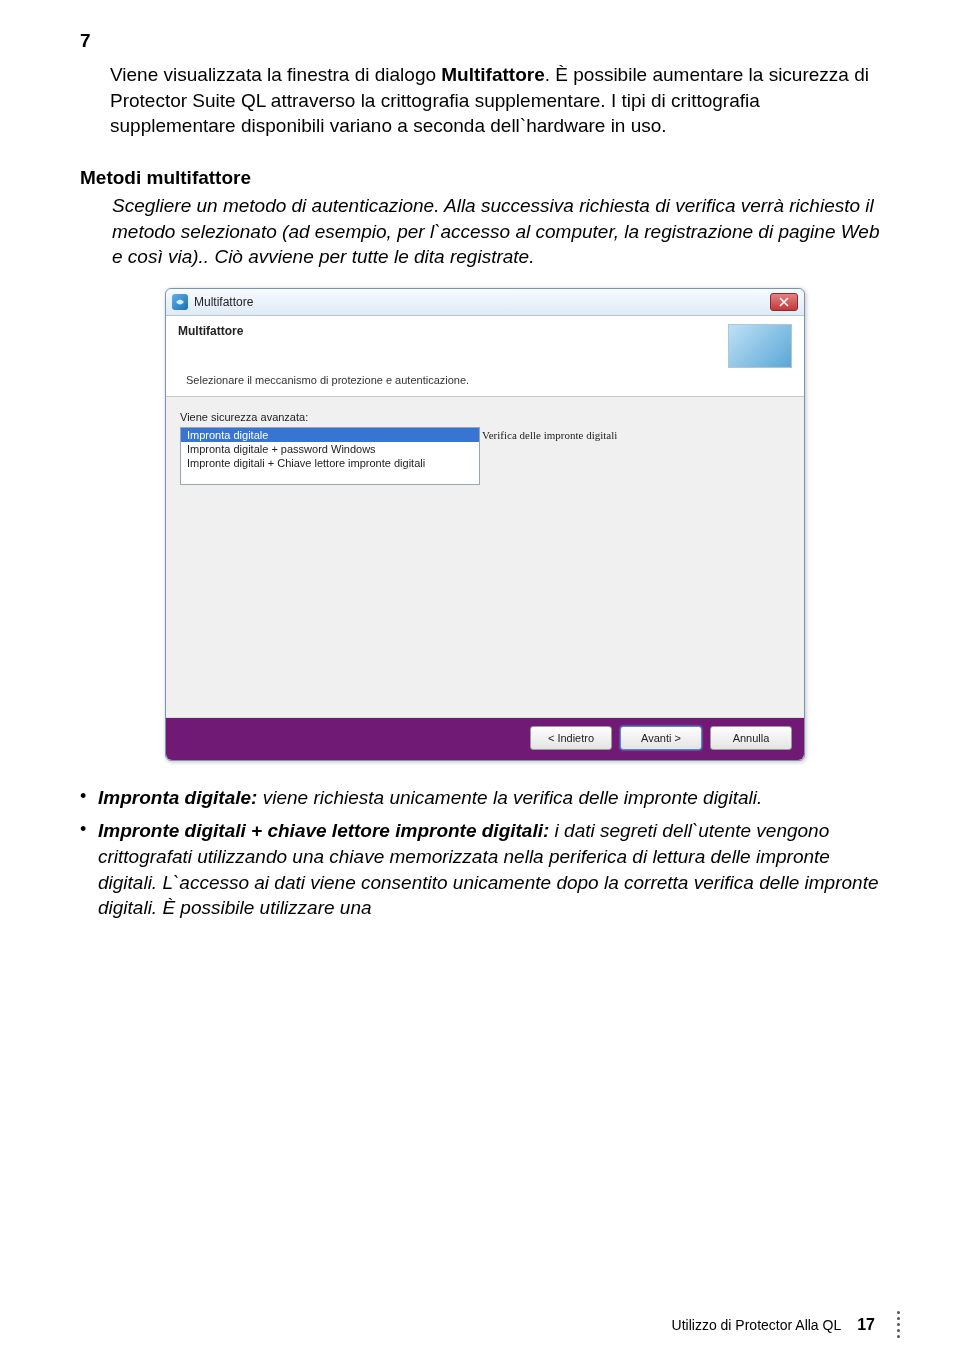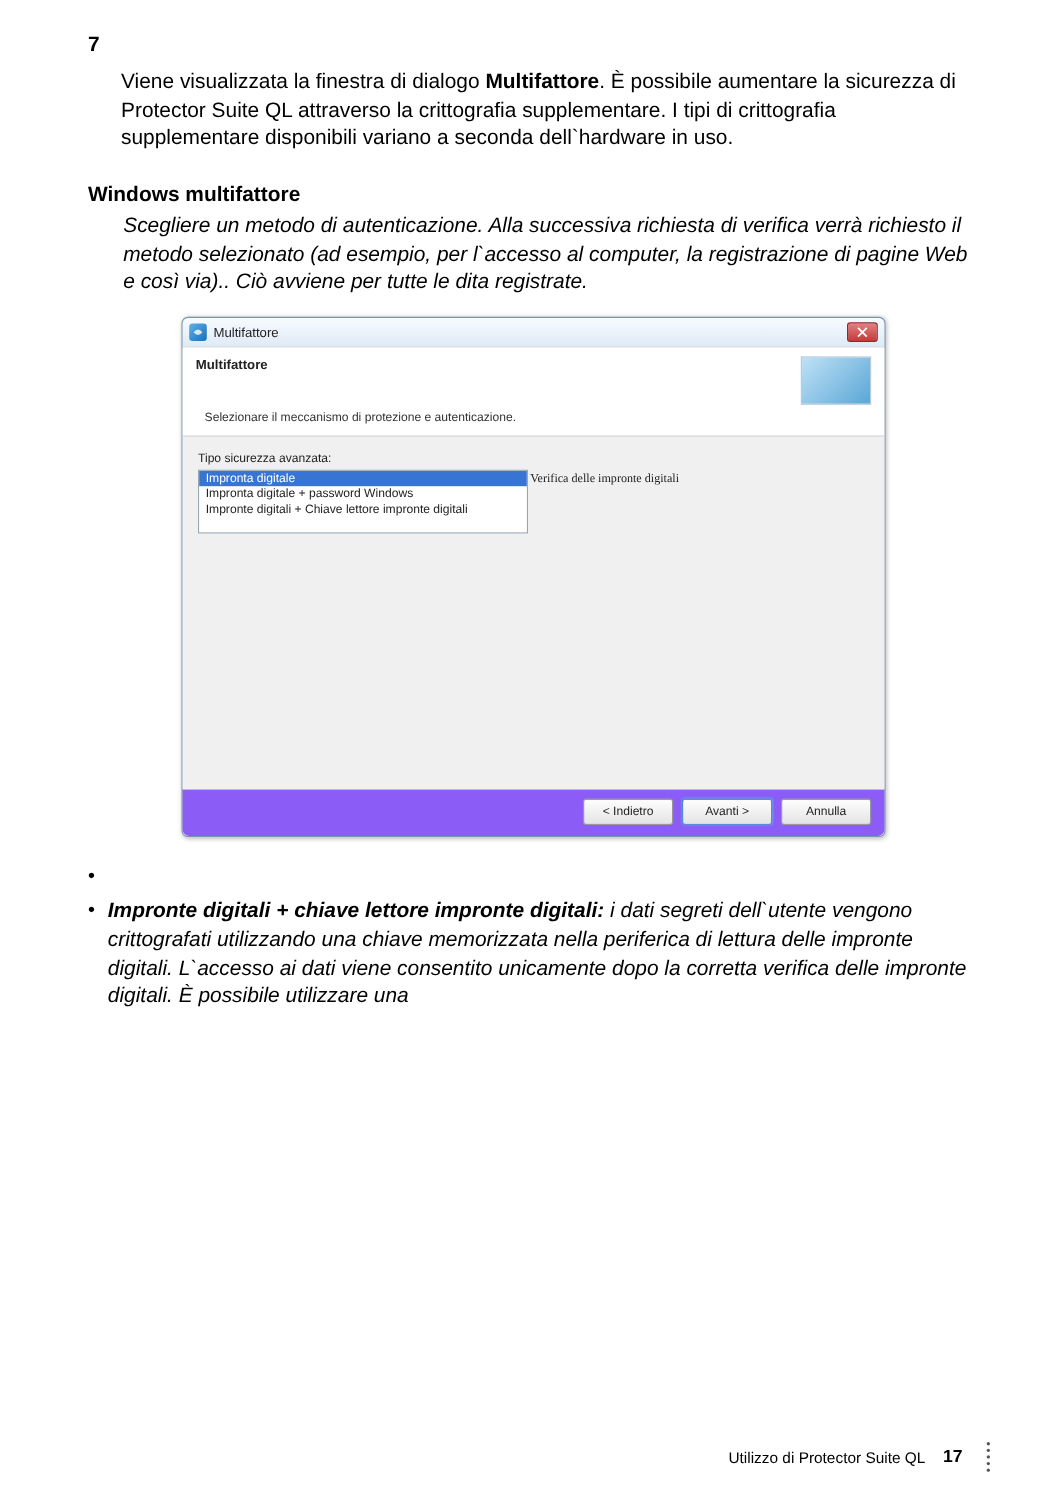--- a/index.html
+++ b/index.html
@@ -70,21 +70,21 @@
     background:#fff; border:1px solid #9aa7b3;
     overflow:hidden;
   }
   .list-item { padding: 1px 6px; font-size:11px; white-space:nowrap;}
   .list-item.sel { background:#3874d1; color:#fff; }
   .right-text { font-size:11px; padding-top:2px;font-family:Liberation Serif, serif; }
   .dlg-footer {
     display:flex; justify-content:flex-end; gap:8px;
     padding: 8px 12px 10px 12px;
     border-top:1px solid #ddd;
-    background:#8b5cf6;
+    background:#701a75;
     border-bottom-left-radius:6px; border-bottom-right-radius:6px;
   }
   .win-btn {
     min-width:82px; height:24px;
     background: linear-gradient(#fefefe,#e4e4e4);
     border:1px solid #9a9a9a; border-radius:3px;
     font-size:11px; text-align:center;
     display:flex; align-items:center; justify-content:center;
   }
   .win-btn.default { border:1px solid #4f8ed1; box-shadow: 0 0 2px #6fb3f0; }
@@ -106,21 +106,21 @@
 </head>
 <body>
 
 <div class="step-row">
   <div class="step-num">7</div>
   <div class="step-text">
     <span>Viene visualizzata la finestra di dialogo </span><span class="bold">Multifattore</span><span>. È possibile aumentare la sicurezza di Protector Suite QL attraverso la crittografia supplementare. I tipi di crittografia supplementare disponibili variano a seconda dell`hardware in uso.</span>
   </div>
 </div>
 
-<div class="section-title">Windows multifattore</div>
+<div class="section-title">Metodi multifattore</div>
 <div class="section-body">Scegliere un metodo di autenticazione. Alla successiva richiesta di verifica verrà richiesto il metodo selezionato (ad esempio, per l`accesso al computer, la registrazione di pagine Web e così via).. Ciò avviene per tutte le dita registrate.</div>
 
 <div class="dialog-wrap">
   <div class="dialog">
     <div class="titlebar">
       <div class="titlebar-left">
         <div class="app-icon">
           <svg width="10" height="10" viewBox="0 0 10 10">
               <path d="M1 5 Q5 0 9 5 Q5 10 1 5" fill="#fff" opacity=".8"></path>
             </svg>
@@ -136,21 +136,21 @@
 
     <div class="dlg-header">
       <div class="dlg-header-left">
         <div class="dlg-title">Multifattore</div>
         <div class="dlg-sub">Selezionare il meccanismo di protezione e autenticazione.</div>
       </div>
       <div class="dlg-banner"></div>
     </div>
 
     <div class="dlg-body">
-      <div class="lbl-above">Tipo sicurezza avanzata:</div>
+      <div class="lbl-above">Viene sicurezza avanzata:</div>
       <div class="body-row">
         <div class="listbox">
           <div class="list-item sel">Impronta digitale</div>
           <div class="list-item">Impronta digitale + password Windows</div>
           <div class="list-item">Impronte digitali + Chiave lettore impronte digitali</div>
         </div>
         <div class="right-text">Verifica delle impronte digitali</div>
       </div>
     </div>
 
@@ -158,31 +158,34 @@
       <div class="win-btn">&lt; Indietro</div>
       <div class="win-btn default">Avanti &gt;</div>
       <div class="win-btn">Annulla</div>
     </div>
   </div>
 </div>
 
 <div class="bullets">
   <div class="bullet-row">
     <div class="bullet-dot">•</div>
+    <div class="bullet-text">
+      <span class="lead">Impronta digitale:</span><span> viene richiesta unicamente la verifica delle impronte digitali.</span>
+    </div>
   </div>
   <div class="bullet-row">
     <div class="bullet-dot">•</div>
     <div class="bullet-text">
       <span class="lead">Impronte digitali + chiave lettore impronte digitali:</span><span> i dati segreti dell`utente vengono crittografati utilizzando una chiave memorizzata nella periferica di lettura delle impronte digitali. L`accesso ai dati viene consentito unicamente dopo la corretta verifica delle impronte digitali. È possibile utilizzare una</span>
     </div>
   </div>
 </div>
 
 <div class="footer">
-  <span>Utilizzo di Protector Suite QL</span>
+  <span>Utilizzo di Protector Alla QL</span>
   <span class="footer-num">17</span>
   <div class="dots">
     <span></span>
       <span></span>
       <span></span>
       <span></span>
       <span></span>
   </div>
 </div>
 

